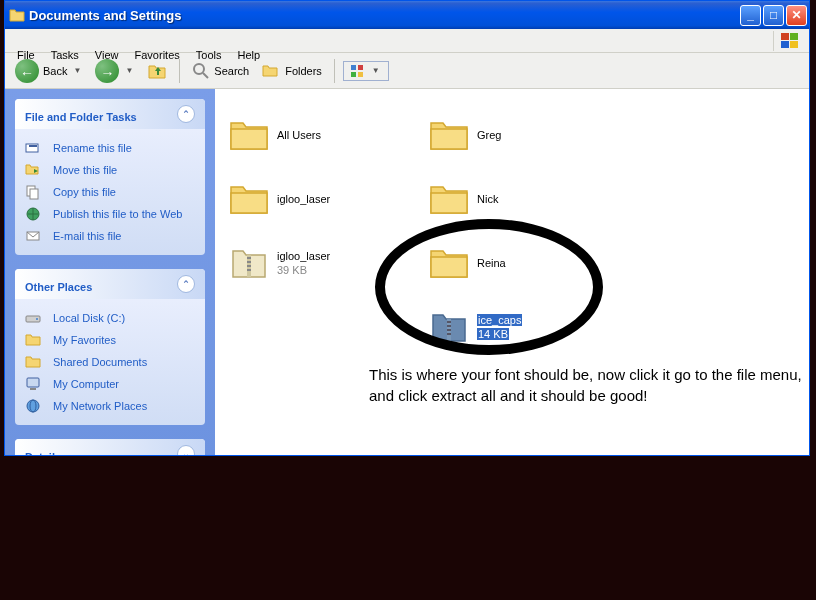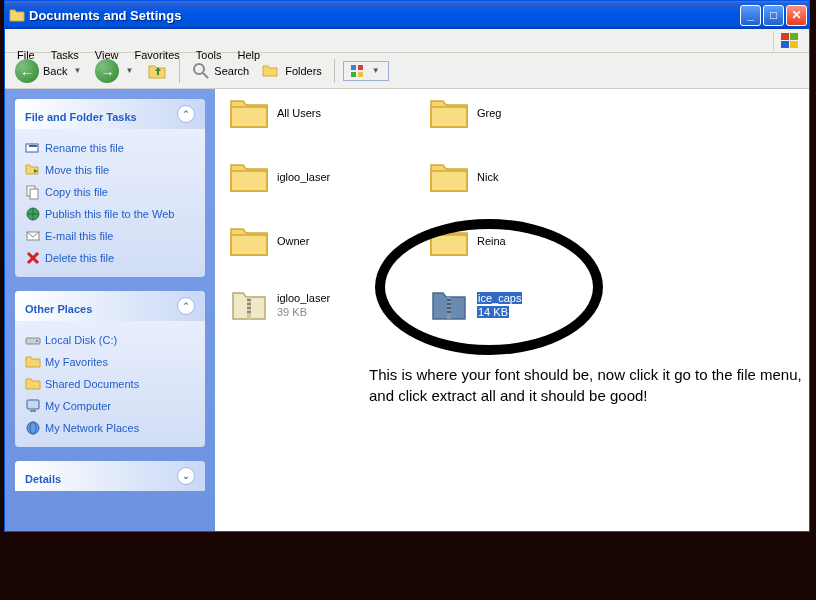--- a/index.html
+++ b/index.html
@@ -1,17 +1,17 @@
 <!DOCTYPE html>
 <html><head>
 <meta charset="utf-8">
 <style>
 * { margin: 0; padding: 0; box-sizing: border-box; font-family: Tahoma, sans-serif; font-size: 11px; }
 body { background: #1a0505; width: 816px; height: 600px; overflow: hidden; }
-.window { position: absolute; top: 0; left: 4px; width: 806px; height: 532px; background: #fff; border: 1px solid #0055ea; }
+.window { position: absolute; top: 0; left: 4px; width: 806px; height: 456px; background: #fff; border: 1px solid #0055ea; }
 .titlebar { height: 28px; background: linear-gradient(to bottom, #3b77e0 0%, #2b5fd0 8%, #0055ea 40%, #0050d8 88%, #003db0 100%); display: flex; align-items: center; padding: 0 2px 0 4px; }
 .titlebar-icon { width: 16px; height: 16px; margin-right: 4px; }
 .title { color: #fff; font-weight: bold; font-size: 13px; flex: 1; text-shadow: 1px 1px 1px rgba(0,0,0,0.5); }
 .winbtns { display: flex; gap: 2px; }
 .winbtn { width: 21px; height: 21px; border: 1px solid #fff; border-radius: 3px; display: flex; align-items: center; justify-content: center; color: #fff; font-weight: bold; font-size: 12px; }
 .winbtn.min, .winbtn.max { background: linear-gradient(to bottom, #5aa0ff, #2060d0); }
 .winbtn.close { background: linear-gradient(to bottom, #ff9080, #e04020); }
 .menubar { height: 24px; background: #f0f0ee; border-bottom: 1px solid #d0d0c8; display: flex; align-items: center; padding: 0 4px; }
 .menuitem { padding: 3px 8px; cursor: default; margin-top: 28px; }
 .menubar-logo { margin-left: auto; width: 32px; height: 20px; display: flex; align-items: center; justify-content: center; border-left: 1px solid #d0d0c8; }
@@ -22,23 +22,23 @@
 .navbtn.fwd { background: radial-gradient(circle at 30% 30%, #7ec080, #2a8a2a); }
 .dd { font-size: 8px; color: #555; padding: 0 2px; }
 .sep { width: 1px; height: 24px; background: #c0c0b8; margin: 0 4px; }
 .viewbox { border: 1px solid #a0b0d0; padding: 2px 6px; display: flex; align-items: center; gap: 4px; }
 .body { display: flex; height: calc(100% - 88px); }
 .sidebar { width: 210px; background: linear-gradient(to bottom, #7a9de8 0%, #6d93e0 100%); padding: 10px; overflow: hidden; }
 .panel { background: linear-gradient(to bottom, #eef2ff 0%, #d0ddf5 100%); border-radius: 4px; margin-bottom: 14px; }
 .panel-head { background: linear-gradient(to right, #fff, #c8d8f5); border-radius: 4px 4px 0 0; padding: 6px 10px; display: flex; align-items: flex-end; justify-content: space-between; font-weight: bold; color: #215dc6; font-size: 12px; }
 .panel-toggle { width: 18px; height: 18px; border-radius: 50%; background: #fff; border: 1px solid #a0b8e0; display: flex; align-items: center; justify-content: center; font-size: 9px; color: #5a7cc0; }
 .panel-body { padding: 8px 10px; }
-.task { display: flex; align-items: center; gap: 4px; padding: 3px 0; color: #215dc6; cursor: default; }
+.task { display: flex; align-items: center; gap: 12px; padding: 3px 0; color: #215dc6; cursor: default; }
 .task-icon { width: 16px; height: 16px; flex-shrink: 0; }
-.content { flex: 1; background: #fff; position: relative; padding: 2px 8px; }
+.content { flex: 1; background: #fff; position: relative; padding: 24px 8px; }
 .items { display: flex; flex-wrap: wrap; align-content: flex-start; }
 .item { width: 175px; display: flex; align-items: center; gap: 6px; padding: 4px; margin-bottom: 20px; cursor: default; }
 .item-icon { width: 44px; height: 36px; flex-shrink: 0; }
 .item-label { line-height: 1.3; }
 .item-label .sub { color: #888; }
 .item.selected .item-label span { background: #316ac5; color: #fff; padding: 0 1px; margin-top: 40px; }
 .annotation-circle { position: absolute; border: 10px solid #000; border-radius: 50%; width: 228px; height: 136px; top: 130px; left: 160px; pointer-events: none; }
 .annotation-text { position: absolute; top: 275px; left: 154px; font-family: Verdana, sans-serif; font-size: 15px; line-height: 1.4; color: #000000; }
 .folder-svg { fill: #f5d572; stroke: #d4a830; stroke-width: 1; }
 </style>
@@ -153,26 +153,20 @@
               </svg>
               <span>Publish this file to the Web</span>
             </div>
           <div class="task">
               <svg class="task-icon" viewBox="0 0 16 16">
                 <rect x="2" y="4" width="12" height="8" fill="#fff" stroke="#888"></rect>
                 <path d="M2 4 L8 9 L14 4" fill="none" stroke="#888"></path>
               </svg>
               <span>E-mail this file</span>
             </div>
-          <div class="task">
-              <svg class="task-icon" viewBox="0 0 16 16">
-                <path d="M3 3 L13 13 M13 3 L3 13" stroke="#d02020" stroke-width="3"></path>
-              </svg>
-              <span>Delete this file</span>
-            </div>
         </div>
       </div>
 
       <div class="panel">
         <div class="panel-head">
           <span>Other Places</span>
           <div class="panel-toggle">⌃</div>
         </div>
         <div class="panel-body">
           <div class="task">
@@ -228,27 +222,20 @@
                   <path d="M4 12 L40 12 L40 32 L4 32 Z" fill="#f8dd85" stroke="#d4a830" stroke-width="1.5"></path>
                 </svg></div>
               <div class="item-label"><span>All Users</span></div>
             </div>
             <div class="item">
               <div class="item-icon"><svg viewBox="0 0 44 36">
                   <path d="M4 6 L16 6 L19 10 L40 10 L40 32 L4 32 Z" fill="#f5d572" stroke="#d4a830" stroke-width="1.5"></path>
                   <path d="M4 12 L40 12 L40 32 L4 32 Z" fill="#f8dd85" stroke="#d4a830" stroke-width="1.5"></path>
                 </svg></div>
               <div class="item-label"><span>igloo_laser</span></div>
-            </div>
-            <div class="item">
-              <div class="item-icon"><svg viewBox="0 0 44 36">
-                  <path d="M4 6 L16 6 L19 10 L40 10 L40 32 L4 32 Z" fill="#f5d572" stroke="#d4a830" stroke-width="1.5"></path>
-                  <path d="M4 12 L40 12 L40 32 L4 32 Z" fill="#f8dd85" stroke="#d4a830" stroke-width="1.5"></path>
-                </svg></div>
-              <div class="item-label"><span>Owner</span></div>
             </div>
             <div class="item">
               <div class="item-icon"><svg viewBox="0 0 44 36">
                   <path d="M6 6 L16 6 L19 10 L38 10 L38 32 L6 32 Z" fill="#f0e8c8" stroke="#b8a870" stroke-width="1.5"></path>
                   <rect x="20" y="10" width="4" height="22" fill="#d0c8a0"></rect>
                   <rect x="20" y="12" width="4" height="2" fill="#888"></rect>
                   <rect x="20" y="16" width="4" height="2" fill="#888"></rect>
                   <rect x="20" y="20" width="4" height="2" fill="#888"></rect>
                   <rect x="20" y="24" width="4" height="2" fill="#888"></rect>
                 </svg></div>

